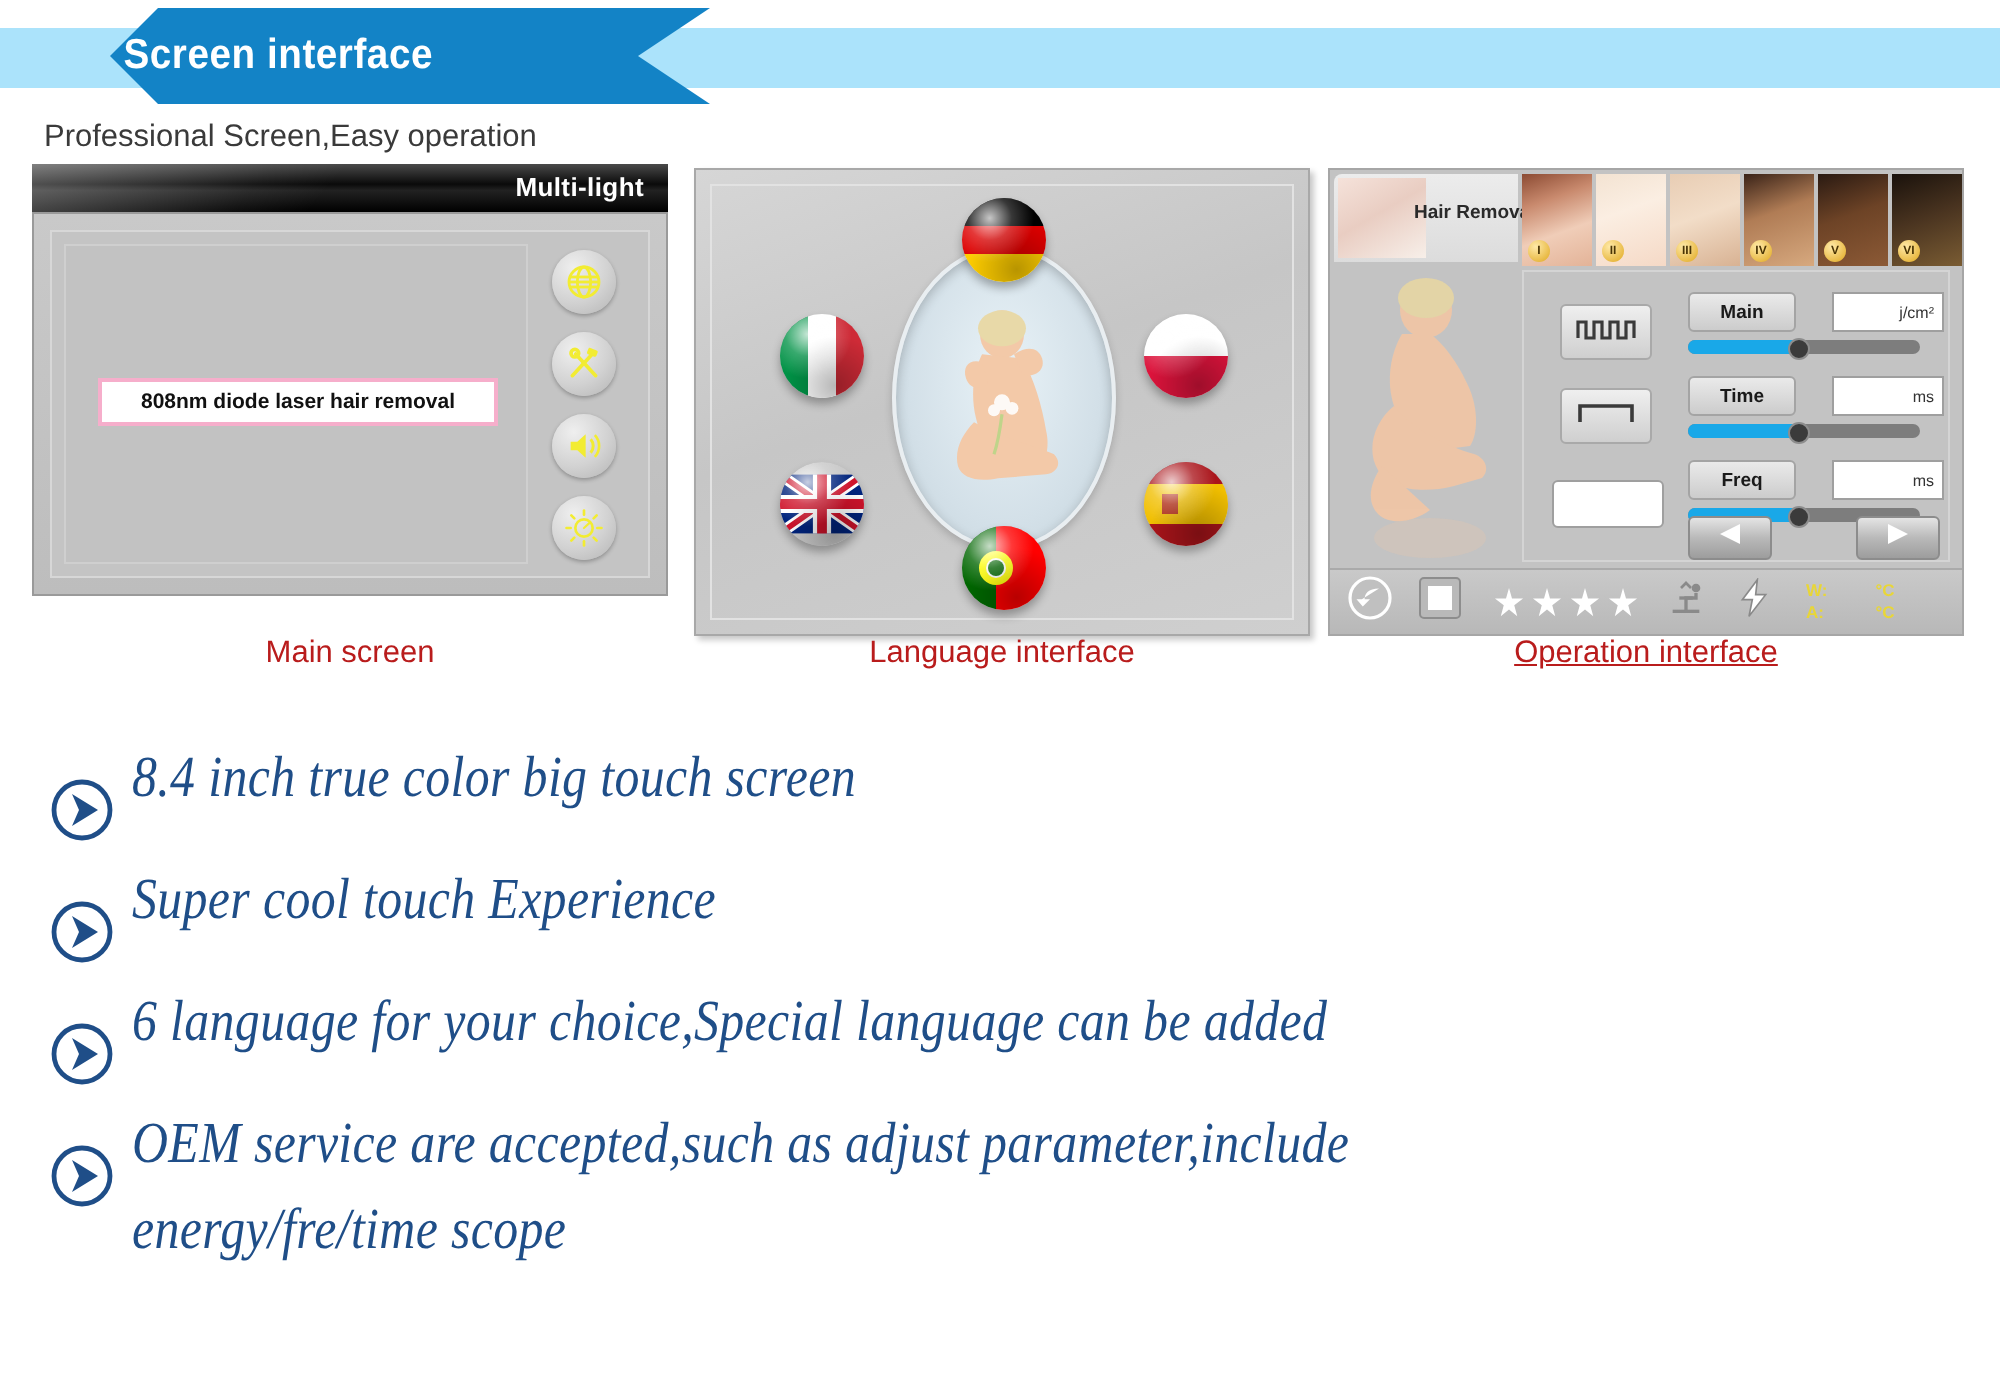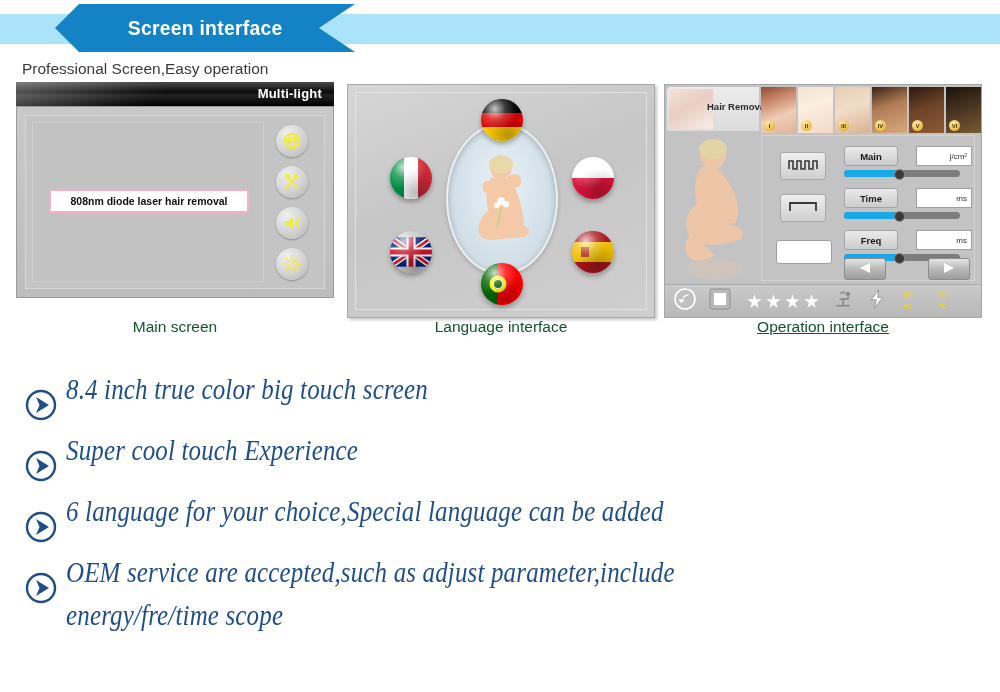--- a/index.html
+++ b/index.html
@@ -21,21 +21,21 @@
   #header-stripe {
     position: absolute; left: 0; top: 14px;
     width: 1000px; height: 30px;
     background: #ABE3FB;
   }
   #header-tag {
     position: absolute; left: 55px; top: 4px;
     width: 300px; height: 48px;
     background: #1383C6;
     clip-path: polygon(8% 0%, 100% 0%, 88% 50%, 100% 100%, 8% 100%, 0% 50%);
-    display: flex; align-items: center; justify-content: center;
+    display: flex; align-items: center; 
   }
   #header-tag-label {
     color: #ffffff;
     font-size: 21px;
     font-weight: bold;
     letter-spacing: 0.3px;
     font-family: "Liberation Sans", sans-serif;
     transform: scaleX(0.92);
     white-space: nowrap;
   }
@@ -45,21 +45,21 @@
     position: absolute; left: 22px; top: 60px;
     font-size: 15.5px;
     color: #3a3a3a;
     font-family: "Liberation Sans", sans-serif;
   }
 
   
   .panel-caption {
     position: absolute;
     font-size: 15.5px;
-    color: #14532d;
+    color: #b91c1c;
     text-align: center;
     font-family: "Liberation Sans", sans-serif;
     white-space: nowrap;
   }
 
   
   #panel-main {
     position: absolute; left: 16px; top: 82px;
     width: 318px; height: 240px;
   }

